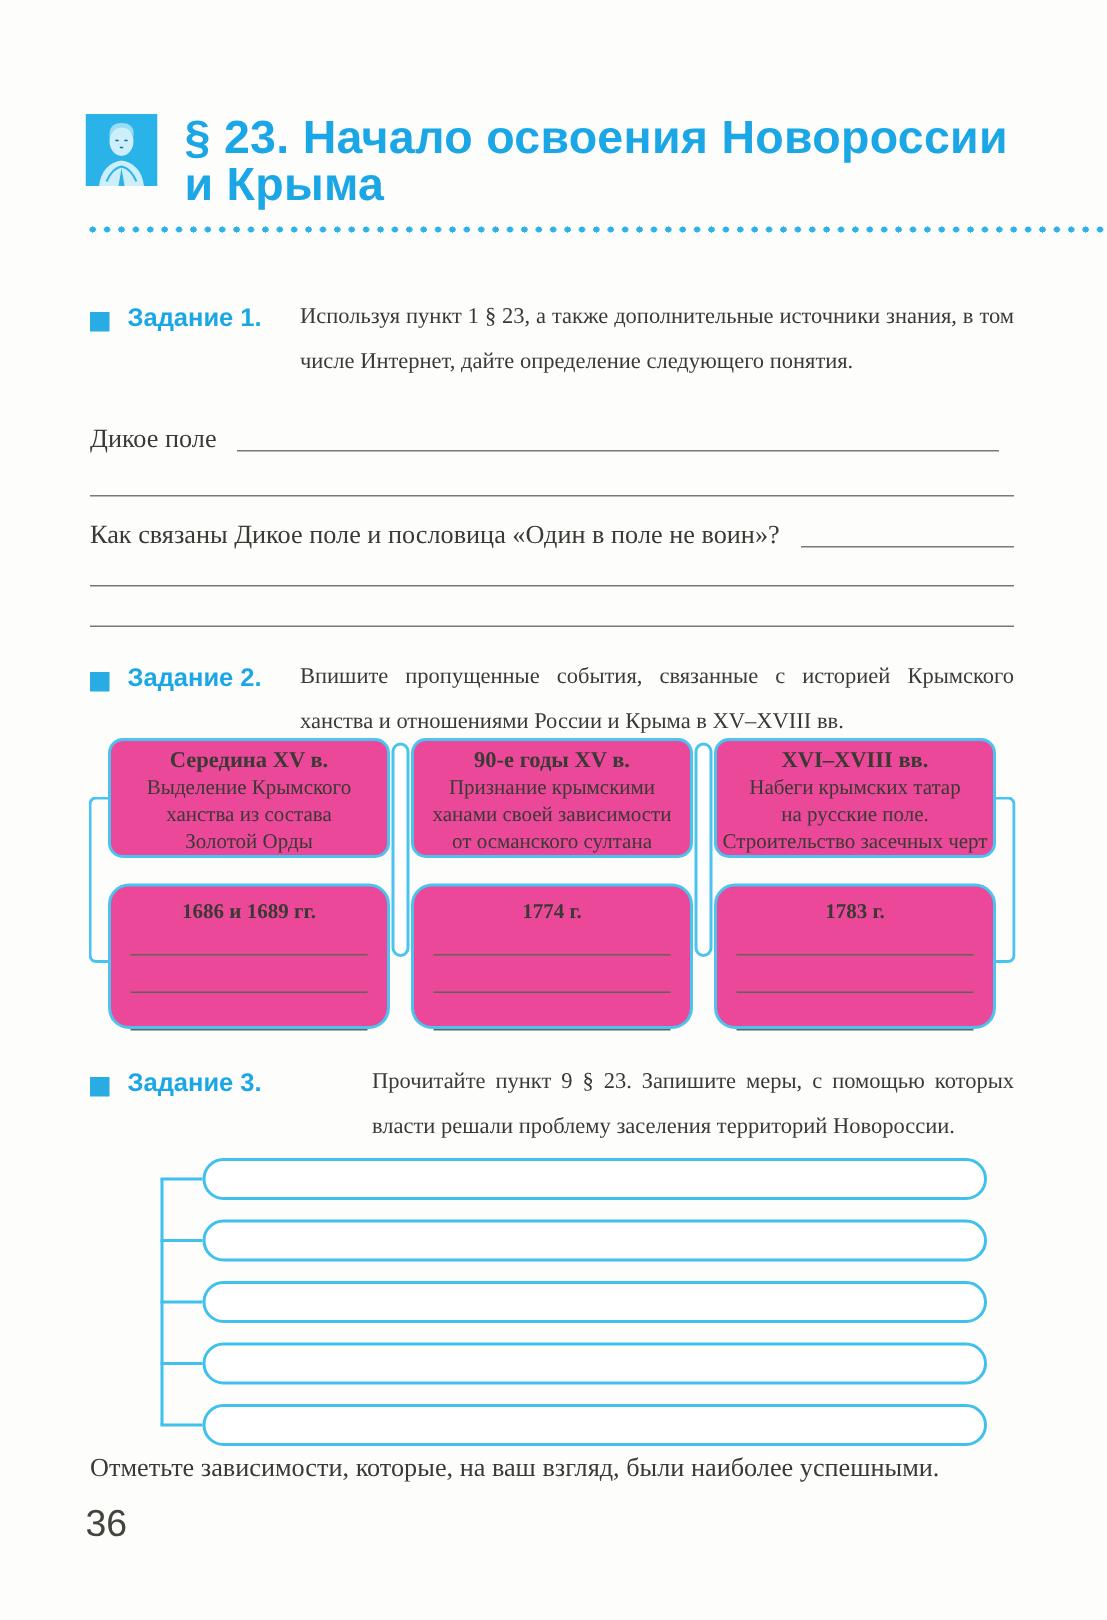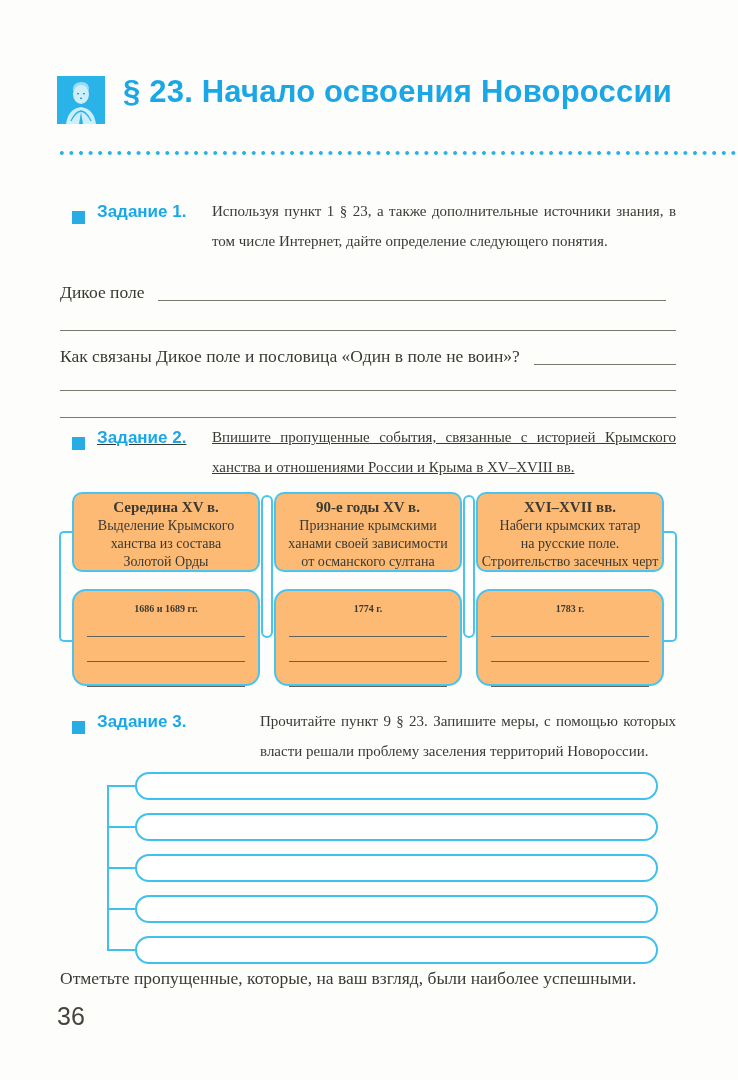--- a/index.html
+++ b/index.html
@@ -16,50 +16,50 @@
     font-size:31px;line-height:31px;color:#1ba7e6;letter-spacing:.2px;
   }
   .dots{
     position:absolute;top:150px;left:57px;right:0;height:6px;
     background-image:radial-gradient(circle 2.1px,#2cb2e8 95%,rgba(0,0,0,0) 100%);
     background-size:9.6px 6px;background-repeat:repeat-x;background-position:0 50%;
   }
 
   
   .task{position:absolute;left:60px;right:62px;display:flex;align-items:flex-start;}
-  .task-label{flex:0 0 140px;display:flex;align-items:flex-end;margin-left:12px;}
+  .task-label{flex:0 0 140px;display:flex;align-items:center;}
   .bullet{width:13px;height:13px;background:#29ace4;margin-top:5px;flex:0 0 13px;}
   .tlabel{
     margin-left:12px;font-family:"Liberation Sans",sans-serif;font-weight:bold;
     font-size:17px;line-height:24px;color:#1ba7e6;white-space:nowrap;
   }
   .ttext{flex:1;font-size:15px;line-height:30px;text-align:justify;margin-top:-4px;}
 
   
   .inline-row{position:absolute;left:60px;right:62px;display:flex;text-align:center;}
   .inline-row .lead{font-size:17.5px;line-height:24px;white-space:nowrap;}
   .fill{flex:1;border-bottom:1px solid #7b7a70;margin-left:14px;margin-bottom:3px;align-self:flex-end;}
   .hr{position:absolute;left:60px;right:62px;border-top:1px solid #7b7a70;height:0;}
 
   
   .diagram{position:absolute;top:492px;left:72px;width:592px;height:194px;}
   .drow{display:flex;justify-content:space-between;}
   .r1{height:80px;}
   .r2{height:97px;margin-top:17px;}
   .ebox,.ybox{
-    box-sizing:border-box;flex:0 0 188px;border:2px solid #4ac4ef;background:#fdba74;
+    box-sizing:border-box;flex:0 0 188px;border:2px solid #4ac4ef;background:#ec4899;
     text-align:center;
   }
   .ebox{border-radius:10px;padding-top:4px;}
   .ebox-title{font-weight:bold;font-size:15px;line-height:19px;}
   .ebox-body{font-size:14px;line-height:18px;white-space:pre-line;}
   .pad-wide{padding-left:12px;padding-right:12px;}
   .pad-narrow{padding-left:2px;padding-right:2px;}
   .ybox{border-radius:14px;padding-top:8px;}
-  .ybox-title{font-weight:bold;font-size:10px;line-height:20px;}
+  .ybox-title{font-weight:bold;font-size:14px;line-height:20px;}
   .bline{border-bottom:1px solid #62615a;margin:24px 13px 0 13px;height:0;}
   .bline.first{margin-top:17px;}
   .bracket{position:absolute;width:13px;height:107px;top:39px;border:2px solid #4ac4ef;}
   .bl{left:-13px;border-right:none;border-top-left-radius:5px;border-bottom-left-radius:5px;}
   .br{right:-13px;border-left:none;border-top-right-radius:5px;border-bottom-right-radius:5px;}
   .pipe{
     position:absolute;top:3px;width:12px;height:143px;box-sizing:border-box;
     border:2px solid #4ac4ef;border-radius:7px;background:#fff;
   }
   .p1{left:189px;} .p2{left:391px;}
@@ -89,20 +89,21 @@
       <path d="M22,48 L24,36 L26,48 Z" fill="#2ab3e8"></path>
       <ellipse cx="24" cy="18" rx="8" ry="10" fill="#cdeefb"></ellipse>
       <path d="M16,16 Q15,6 24,6 Q33,6 32,15 Q30,9 24,9 Q18,9 16,16 Z" fill="#9bdcf5"></path>
       <path d="M20,18 q1,-1 2,0 M26,18 q1,-1 2,0" stroke="#1272a8" stroke-width="1" fill="none"></path>
       <path d="M23,22 q1,1 2,0" stroke="#1272a8" stroke-width="1" fill="none"></path>
       <path d="M14,45 Q18,36 24,35 Q30,36 34,45" stroke="#2ab3e8" stroke-width="1.3" fill="none"></path>
     </svg>
   </div>
   <div class="hdr-title">
     <div>§ 23. Начало освоения Новороссии</div>
+    <div>и Крыма</div>
   </div>
 </div>
 <div class="dots"></div>
 
 <div class="task" style="top:200px;">
   <div class="task-label">
     <div class="bullet"></div>
     <div class="tlabel">Задание 1.</div>
   </div>
   <div class="ttext">Используя пункт 1 § 23, а также дополнительные источники знания, в том числе Интернет, дайте определение следующего понятия.</div>
@@ -114,21 +115,21 @@
 </div>
 <div class="hr" style="top:330px;"></div>
 
 <div class="inline-row" style="top:344px;">
   <span class="lead">Как связаны Дикое поле и пословица «Один в поле не воин»?</span>
   <span class="fill"></span>
 </div>
 <div class="hr" style="top:390px;"></div>
 <div class="hr" style="top:417px;"></div>
 
-<div class="task" style="top:426px;text-decoration:underline;">
+<div class="task" style="top:440px;">
   <div class="task-label">
     <div class="bullet"></div>
     <div class="tlabel">Задание 2.</div>
   </div>
   <div class="ttext">Впишите пропущенные события, связанные с историей Крымского ханства и отношениями России и Крыма в XV–XVIII вв.</div>
 </div>
 
 <div class="diagram">
   <div class="bracket bl"></div>
   <div class="bracket br"></div>
@@ -139,21 +140,21 @@
 ханства из состава
 Золотой Орды</div>
     </div>
     <div class="ebox pad-narrow">
       <div class="ebox-title">90-е годы XV в.</div>
       <div class="ebox-body">Признание крымскими
 ханами своей зависимости
 от османского султана</div>
     </div>
     <div class="ebox pad-narrow">
-      <div class="ebox-title">XVI–XVII вв.</div>
+      <div class="ebox-title">XVI–XVIII вв.</div>
       <div class="ebox-body">Набеги крымских татар
 на русские поле.
 Строительство засечных черт</div>
     </div>
   </div>
   <div class="drow r2">
     <div class="ybox">
       <div class="ybox-title">1686 и 1689 гг.</div>
       <div class="bline first"></div>
       <div class="bline"></div>
@@ -201,15 +202,15 @@
   <div class="pill-row">
     <div class="stub"></div>
     <div class="pill"></div>
   </div>
   <div class="pill-row">
     <div class="stub"></div>
     <div class="pill"></div>
   </div>
 </div>
 
-<div class="note">Отметьте пропущенные, которые, на ваш взгляд, были наиболее успешными.</div>
+<div class="note">Отметьте зависимости, которые, на ваш взгляд, были наиболее успешными.</div>
 
 <div class="pagenum">36</div>
 
 </body></html>

